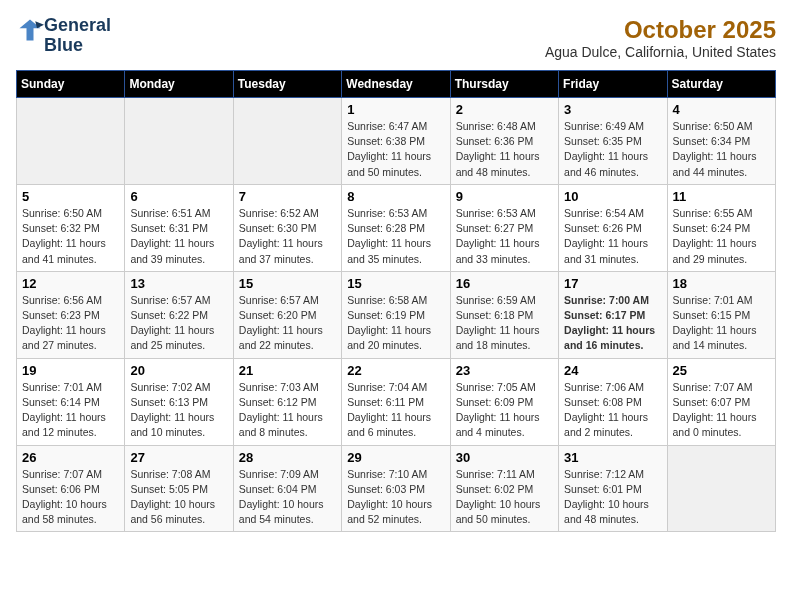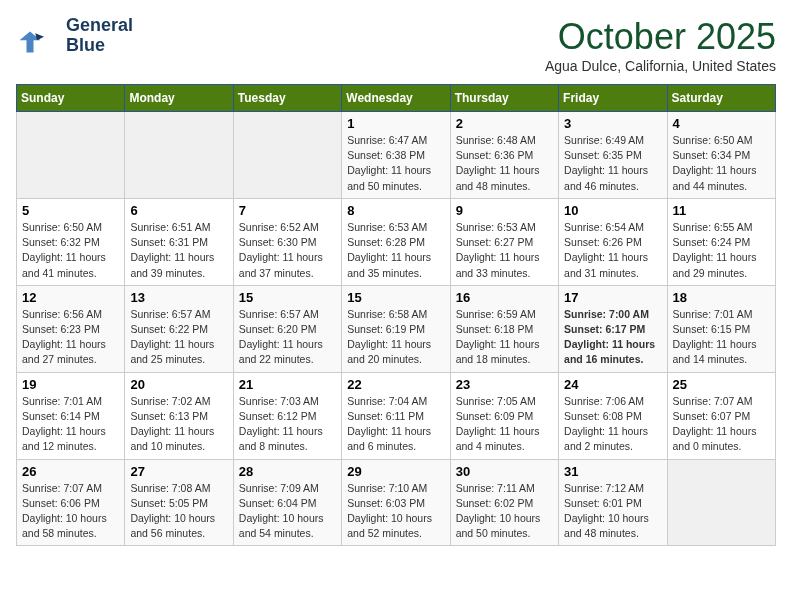--- a/index.html
+++ b/index.html
@@ -11,52 +11,52 @@
       padding: 16px;
     }
     .header {
       display: flex;
       justify-content: space-between;
       align-items: flex-start;
       margin-bottom: 10px;
     }
     .logo {
       display: flex;
-      align-items: flex-end;
-      gap: 22px;
+      align-items: flex-start;
+      gap: 0;
     }
     .logo-text {
       font-size: 18px;
       font-weight: bold;
       color: #1a3a5c;
       line-height: 1.1;
     }
     .logo-bird {
       width: 28px;
       height: 28px;
     }
     .title-block {
       text-align: right;
     }
     .month-title {
-      font-size: 36px;
-      font-weight: normal;
-      color: #14532d;
+      font-size: 24px;
+      font-weight: bold;
+      color: #a16207;
     }
     .location {
       font-size: 14px;
       color: #333;
     }
     table {
       width: 100%;
       border-collapse: collapse;
       font-size: 11px;
     }
     thead tr th {
-      background-color: #4d7c0f;
+      background-color: #000000;
       color: #fff;
       padding: 6px 4px;
       text-align: left;
       font-size: 12px;
       border: 1px solid #2a5298;
     }
     tbody tr td {
       border: 1px solid #ccc;
       vertical-align: top;
       padding: 4px 5px;

